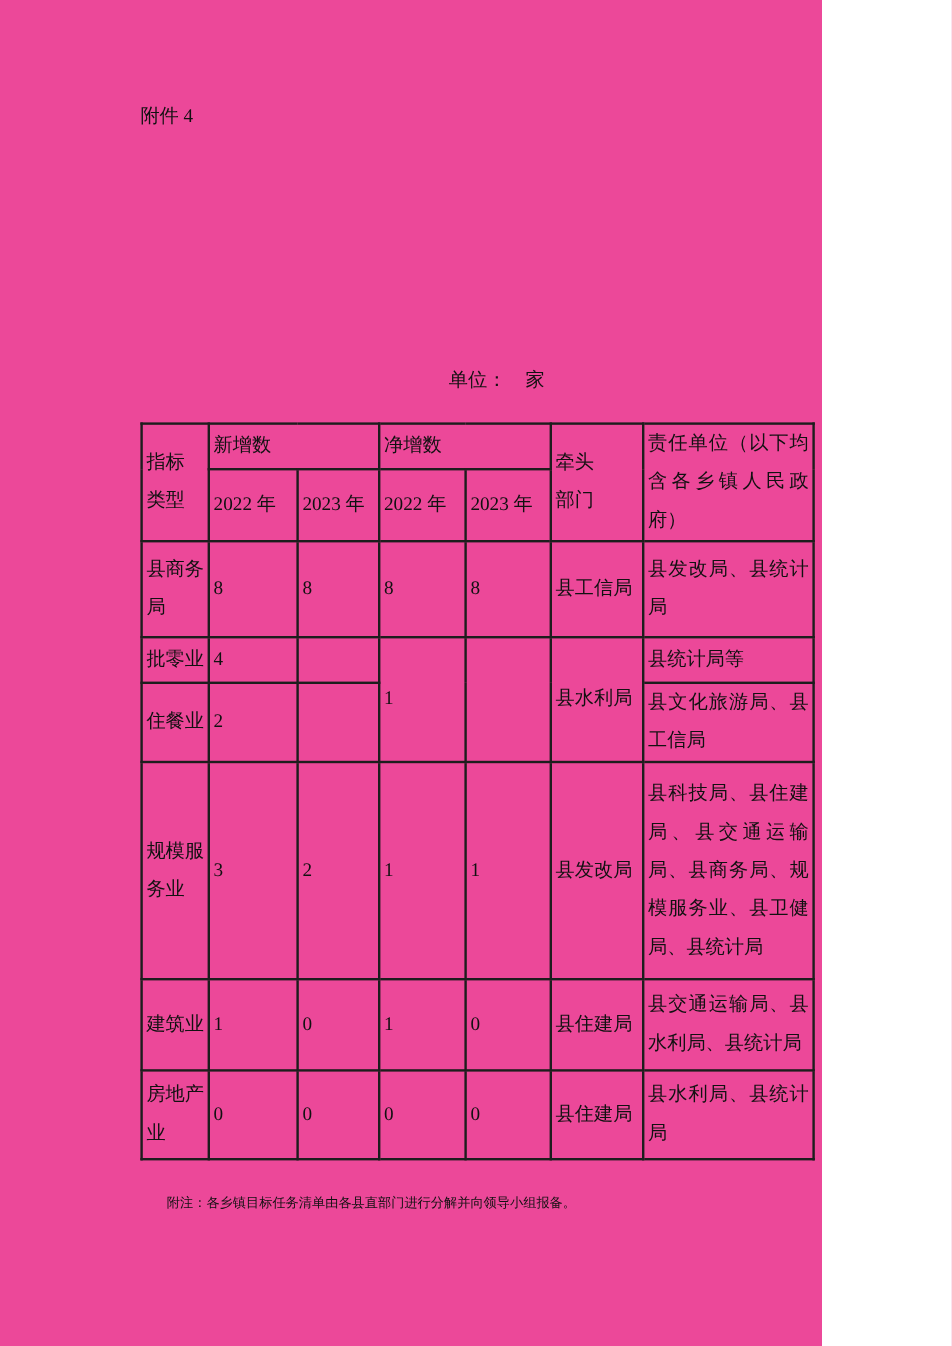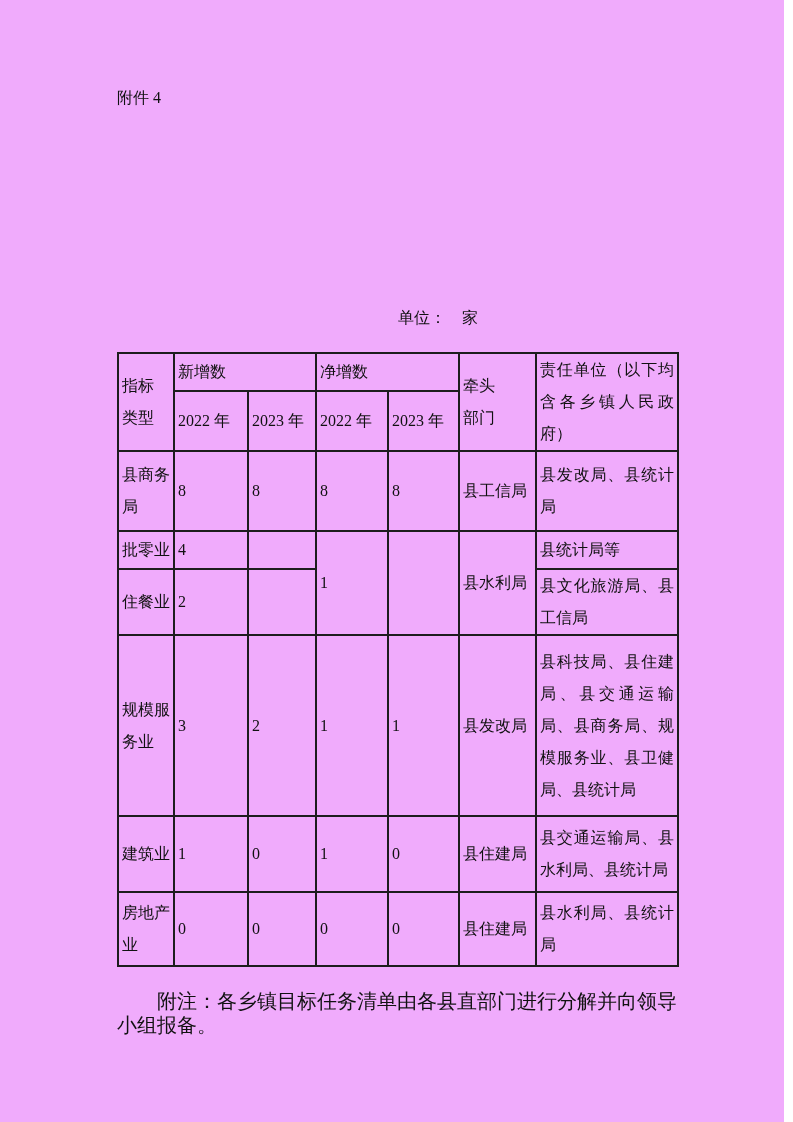--- a/index.html
+++ b/index.html
@@ -2,23 +2,23 @@
 <html><head>
 <meta charset="utf-8">
 <style>
   html, body {
     margin: 0;
     padding: 0;
     background: #ffffff;
   }
   .page {
     position: relative;
-    width: 784px;
+    width: 685px;
     height: 1122px;
-    background: #f0abfc;
+    background: #ec4899;
     color: #111111;
     font-family: "Liberation Serif", "DejaVu Serif", serif;
     overflow: hidden;
   }
   .attachment-label {
     position: absolute;
     left: 117px;
     top: 87px;
     font-size: 16px;
     line-height: 22px;
@@ -29,21 +29,21 @@
     top: 131px;
     width: 100%;
     text-align: center;
     font-size: 23px;
     font-weight: bold;
     letter-spacing: 1px;
     line-height: 34px;
   }
   .unit-label {
     position: absolute;
-    left: 398px;
+    left: 374px;
     top: 306px;
     font-size: 16px;
     line-height: 24px;
   }
   table.target-table {
     position: absolute;
     left: 117px;
     top: 352px;
     width: 560px;
     border-collapse: collapse;
@@ -65,24 +65,23 @@
     line-height: 46px;
   }
   td.num-cell {
     text-align: left;
   }
   .footnote {
     position: absolute;
     left: 117px;
     top: 991px;
     width: 566px;
-    font-size: 20px;
+    font-size: 11px;
     line-height: 24px;
     text-indent: 2em;
-    font-family: Liberation Mono, monospace;
   }
   .page-number {
     position: absolute;
     left: 0;
     top: 1024px;
     width: 100%;
     text-align: center;
     font-size: 13px;
     font-weight: bold;
     line-height: 18px;

